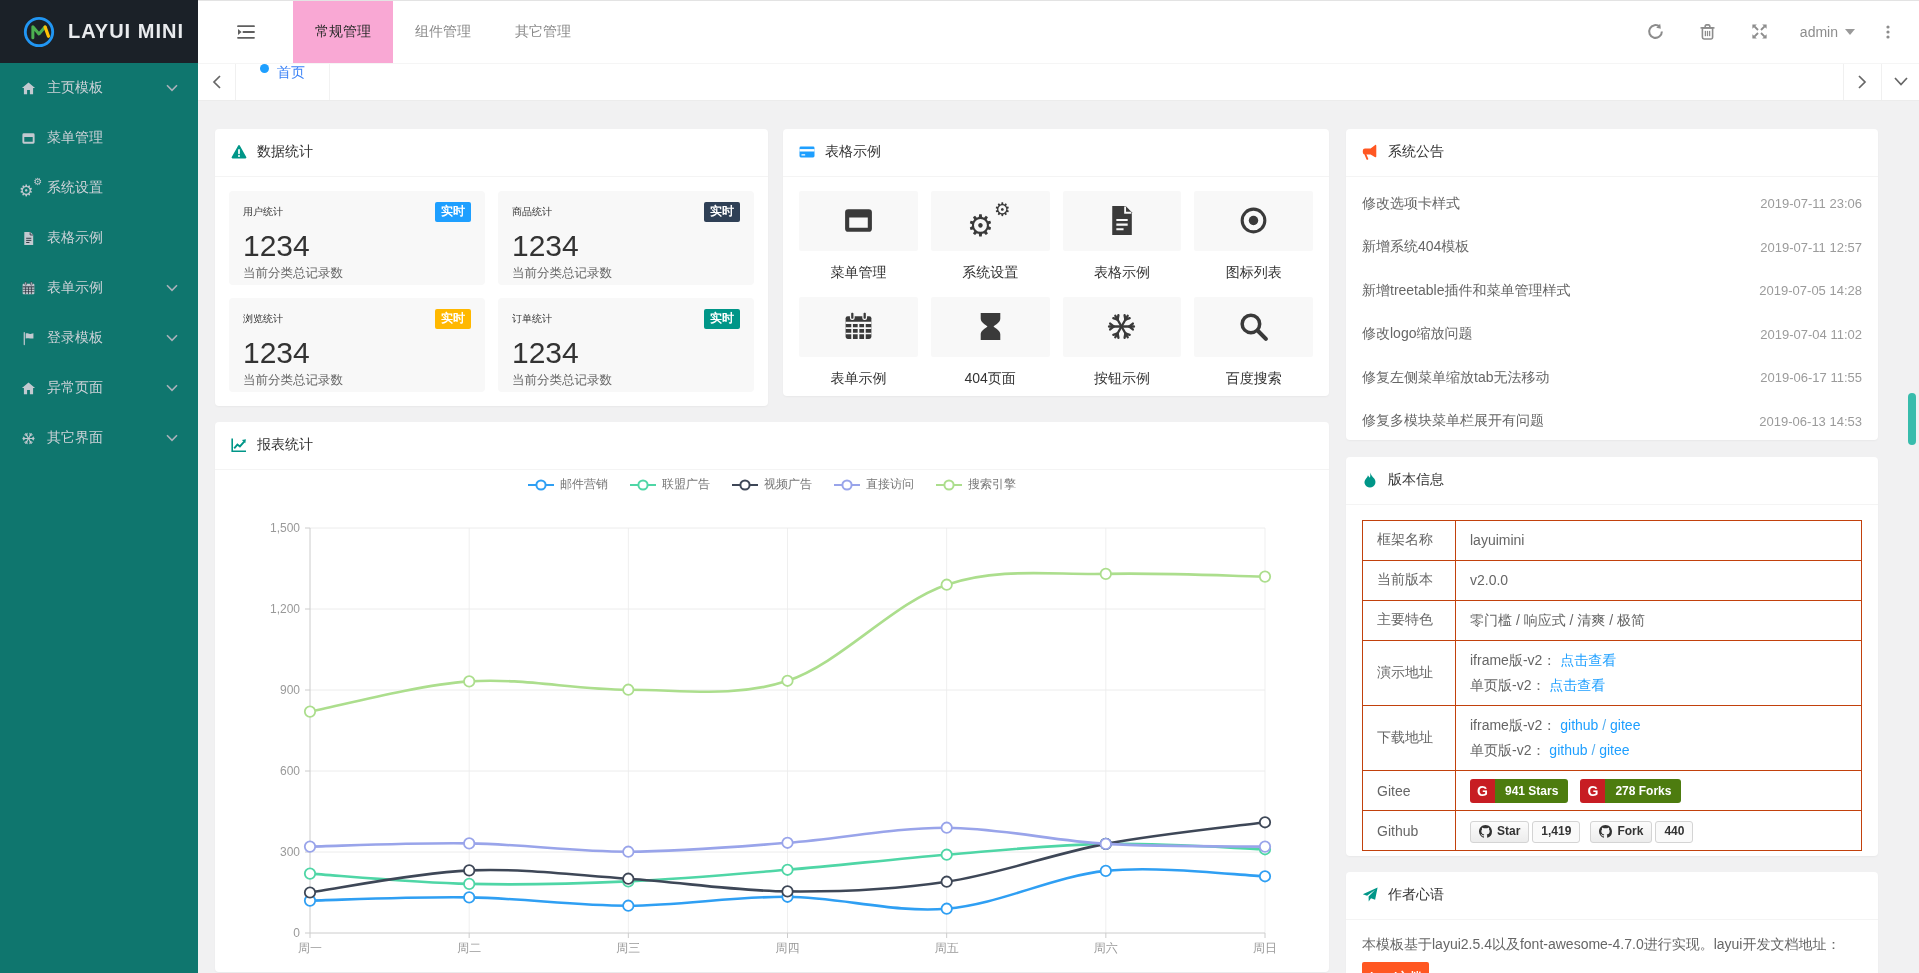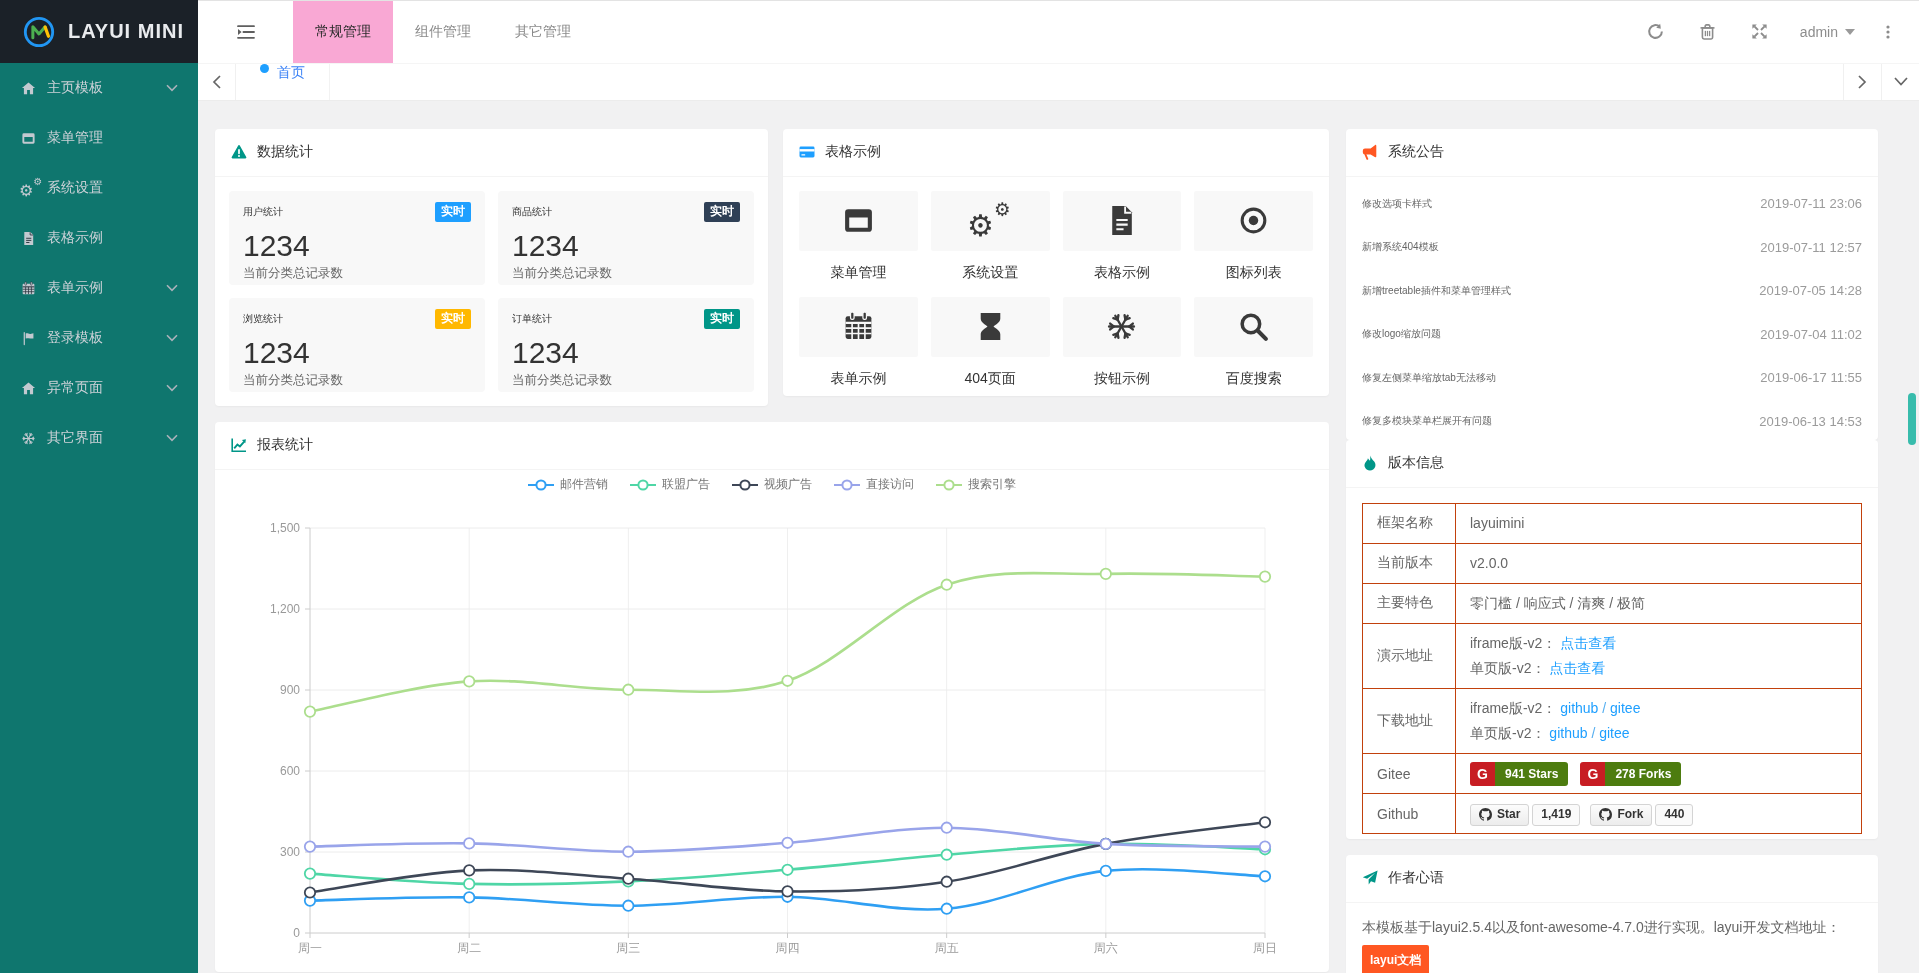--- a/index.html
+++ b/index.html
@@ -79,25 +79,25 @@
   
   .p-chart { margin-top:16px; height:550px; }
   .chart-legend { height:26px; display:flex; align-items:center; justify-content:center; gap:22px; margin-top:2px; }
   .lg-item { display:flex; align-items:center; gap:6px; font-size:12px; color:#777; cursor:pointer; }
   .lg-item svg { width:26px; height:12px; }
 
   
   .p-notice { height:311px; }
   .notice-body { padding:5px 16px 0; }
   .notice-row { height:43.5px; display:flex; align-items:center; justify-content:space-between; cursor:pointer; }
-  .notice-title { font-size:10px; color:#666;text-align:center; }
+  .notice-title { font-size:14px; color:#666;text-align:center; }
   .notice-date { font-size:13px; color:#9b9b9b; }
 
   
-  .p-version { height:399px; }
+  .p-version { margin-top:17px; height:399px; }
   .version-body { padding:15px 16px; }
   table.vtable { width:100%; border-collapse:collapse; }
   .vtable td { border:1px solid #c2410c; font-size:14px; color:#666; vertical-align:middle; }
   .vtable td.vlabel { width:93px; padding:10px 14px; }
   .vtable td.vvalue { padding:7px 14px; line-height:25px; }
   .vtable a { color:#1E9FFF; text-decoration:none; cursor:pointer; }
   .vsep { color:#55aef0; }
   .gitee-badge { display:inline-flex; align-items:stretch; height:24px; border-radius:3px; overflow:hidden; margin-right:12px; vertical-align:middle; cursor:pointer; }
   .gitee-g { width:25px; background:#c71d23; color:#fff; font-weight:bold; font-size:14px; display:flex; align-items:center; justify-content:center; }
   .gitee-label { background:#4d7c0f; color:#fff; font-size:12px; font-weight:bold; display:flex; align-items:center; padding:1px 10px; }

